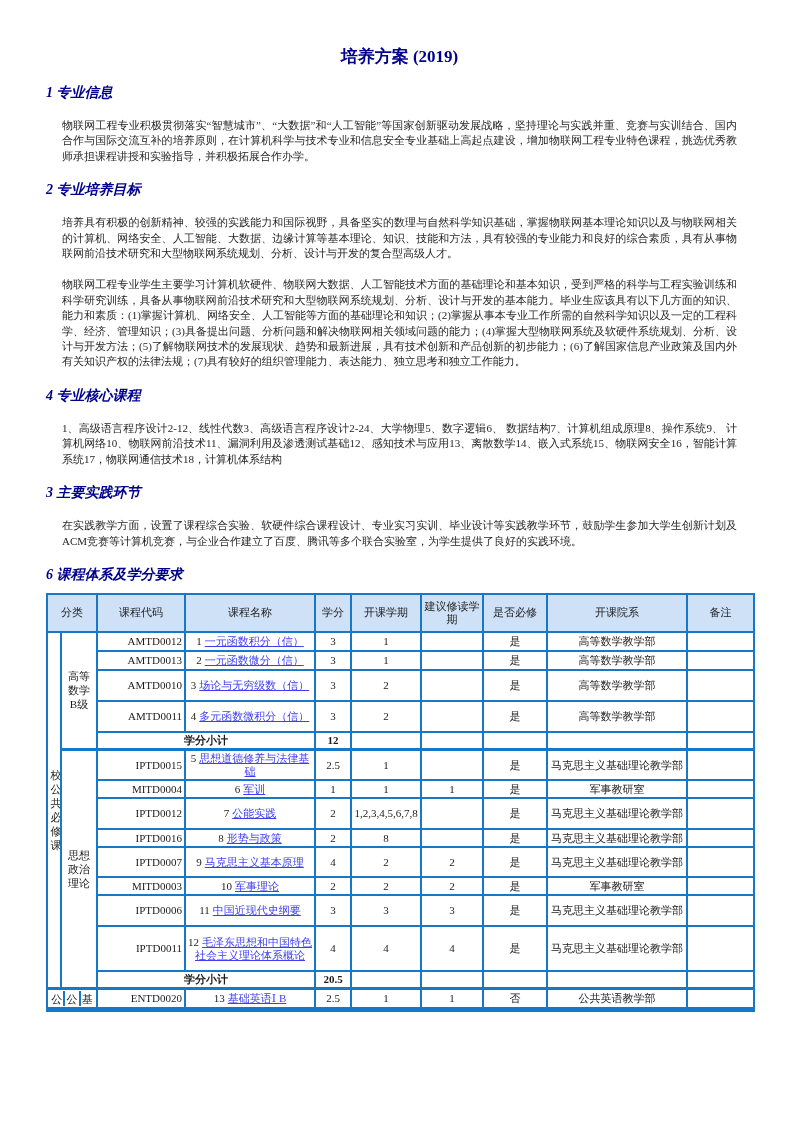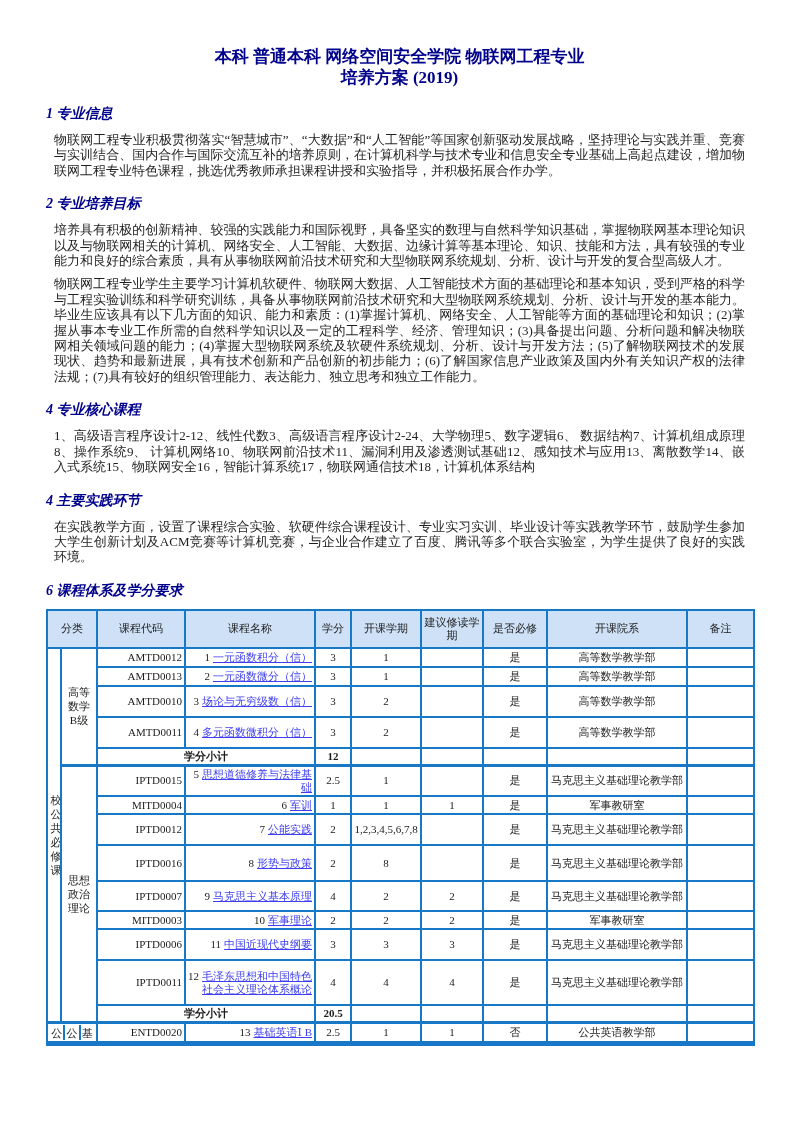--- a/index.html
+++ b/index.html
@@ -11,74 +11,73 @@
   .page{padding:46px 44px 0 46px;width:707px;}
   .title{
     text-align:center;font-weight:bold;color:#00008c;
     font-size:17px;line-height:21px;margin:0 0 2px 0;
   }
   h2.sec{
     color:#00008c;font-size:14px;font-weight:bold;
     margin:17px 0 9px 0;line-height:18px;font-style:italic;
   }
   p.body-text{
-    font-size:13px;line-height:15.4px;margin:8px;
+    font-size:11px;line-height:15.4px;margin:16px;
     text-align:justify;color:#1f1f1f;
   }
   
   table.curr{
     border-collapse:collapse;table-layout:fixed;width:707px;
     font-size:11px;margin-top:8px;
     border:2px solid #1778c8;border-bottom:5px solid #1778c8;
   }
   table.curr td,table.curr th{
     border:2px solid #1778c8;padding:1px 2px;vertical-align:middle;
     line-height:13px;overflow:hidden;
   }
   table.curr th{
     background:#cfe1f7;font-weight:normal;text-align:center;
     color:#1c1c1c;padding:2px 1px;
   }
   td.c{text-align:center;}
   td.code{text-align:right;padding-left:2px;white-space:nowrap;}
-  td.name{text-align:right;padding:1px 3px;}
+  td.name{text-align:center;padding:1px 3px;}
   .vtext{width:12px;margin:0 auto;word-break:break-all;line-height:14px;text-align:center;}
   .vtext2{width:24px;margin:0 auto;word-break:break-all;line-height:14px;text-align:center;}
   a.crs,span.crs{color:#3e3ef2;text-decoration:underline;cursor:pointer;}
   .num{color:#1c1c1c;margin-right:3px;}
   tr.sep td{border-top:3px solid #1778c8;}
   td.subtotal-label{text-align:center;font-weight:bold;}
   td.subtotal-val{text-align:center;font-weight:bold;}
   td.tri{padding:0;}
   .tri-wrap{display:flex;height:100%;align-items:stretch;}
   .tri-cell{flex:1 1 0;padding-top:2px;text-align:center;line-height:13px;overflow:hidden;}
   .tri-cell + .tri-cell{border-left:2px solid #1778c8;}
 </style>
 </head>
 <body>
 
 <div class="page">
 
   <div class="title">
-    <div>本科 普通本科 网络空间安全学院 物联网工程专业</div>
     <div>培养方案 (2019)</div>
   </div>
 
   <h2 class="sec">1 专业信息</h2>
   <p class="body-text">物联网工程专业积极贯彻落实“智慧城市”、“大数据”和“人工智能”等国家创新驱动发展战略，坚持理论与实践并重、竞赛与实训结合、国内合作与国际交流互补的培养原则，在计算机科学与技术专业和信息安全专业基础上高起点建设，增加物联网工程专业特色课程，挑选优秀教师承担课程讲授和实验指导，并积极拓展合作办学。</p>
 
   <h2 class="sec">2 专业培养目标</h2>
   <p class="body-text">培养具有积极的创新精神、较强的实践能力和国际视野，具备坚实的数理与自然科学知识基础，掌握物联网基本理论知识以及与物联网相关的计算机、网络安全、人工智能、大数据、边缘计算等基本理论、知识、技能和方法，具有较强的专业能力和良好的综合素质，具有从事物联网前沿技术研究和大型物联网系统规划、分析、设计与开发的复合型高级人才。</p>
 
   <p class="body-text">物联网工程专业学生主要学习计算机软硬件、物联网大数据、人工智能技术方面的基础理论和基本知识，受到严格的科学与工程实验训练和科学研究训练，具备从事物联网前沿技术研究和大型物联网系统规划、分析、设计与开发的基本能力。毕业生应该具有以下几方面的知识、能力和素质：(1)掌握计算机、网络安全、人工智能等方面的基础理论和知识；(2)掌握从事本专业工作所需的自然科学知识以及一定的工程科学、经济、管理知识；(3)具备提出问题、分析问题和解决物联网相关领域问题的能力；(4)掌握大型物联网系统及软硬件系统规划、分析、设计与开发方法；(5)了解物联网技术的发展现状、趋势和最新进展，具有技术创新和产品创新的初步能力；(6)了解国家信息产业政策及国内外有关知识产权的法律法规；(7)具有较好的组织管理能力、表达能力、独立思考和独立工作能力。</p>
 
   <h2 class="sec">4 专业核心课程</h2>
   <p class="body-text">1、高级语言程序设计2-12、线性代数3、高级语言程序设计2-24、大学物理5、数字逻辑6、 数据结构7、计算机组成原理8、操作系统9、 计算机网络10、物联网前沿技术11、漏洞利用及渗透测试基础12、感知技术与应用13、离散数学14、嵌入式系统15、物联网安全16，智能计算系统17，物联网通信技术18，计算机体系结构</p>
 
-  <h2 class="sec">4 主要实践环节</h2>
+  <h2 class="sec">3 主要实践环节</h2>
   <p class="body-text">在实践教学方面，设置了课程综合实验、软硬件综合课程设计、专业实习实训、毕业设计等实践教学环节，鼓励学生参加大学生创新计划及ACM竞赛等计算机竞赛，与企业合作建立了百度、腾讯等多个联合实验室，为学生提供了良好的实践环境。</p>
 
   <h2 class="sec">6 课程体系及学分要求</h2>
 
   <table class="curr">
     <colgroup>
       <col style="width:14px">
         <col style="width:36px">
         <col style="width:88px">
       <col style="width:130px">
@@ -185,21 +184,21 @@
     <tr style="height:31px">
       <td class="code">IPTD0012</td>
       <td class="name"><span class="num">7</span><span class="crs">公能实践</span></td>
       <td class="c">2</td>
       <td class="c">1,2,3,4,5,6,7,8</td>
       <td class="c"></td>
       <td class="c">是</td>
       <td class="c">马克思主义基础理论教学部</td>
       <td class="c"></td>
     </tr>
-    <tr style="height:36px">
+    <tr style="height:18px">
       <td class="code">IPTD0016</td>
       <td class="name"><span class="num">8</span><span class="crs">形势与政策</span></td>
       <td class="c">2</td>
       <td class="c">8</td>
       <td class="c"></td>
       <td class="c">是</td>
       <td class="c">马克思主义基础理论教学部</td>
       <td class="c"></td>
     </tr>
     <tr style="height:30px">

